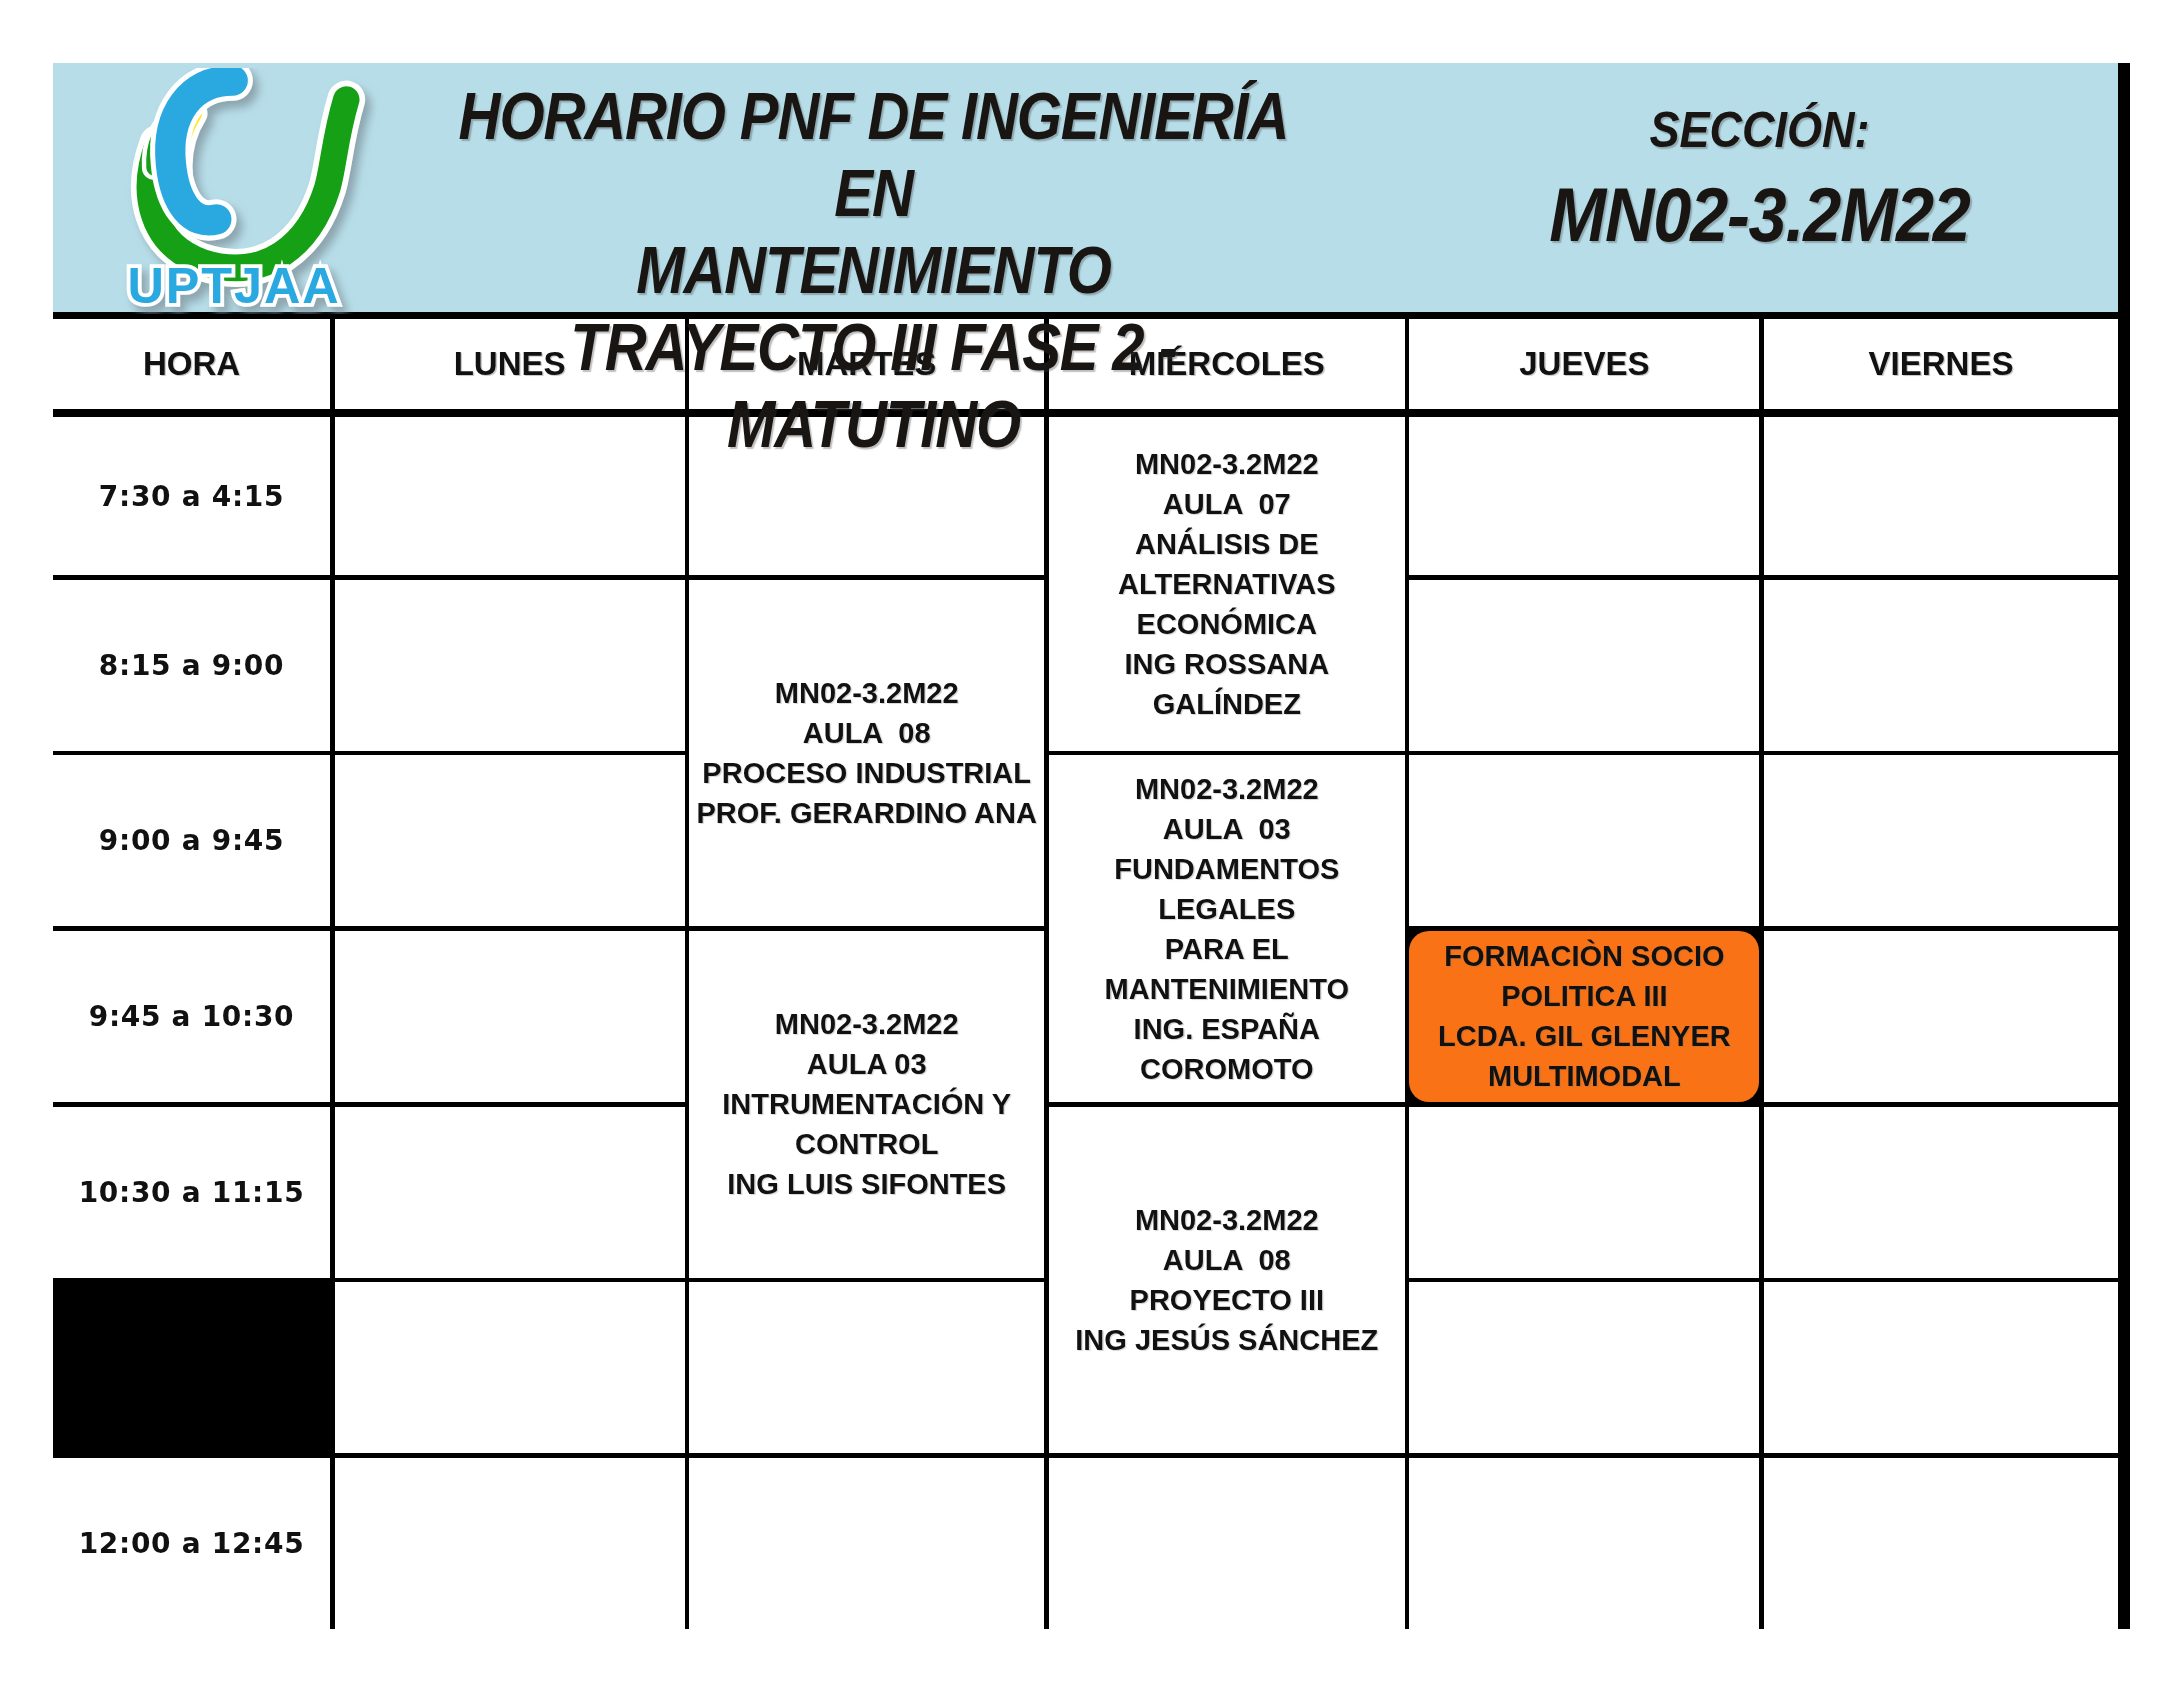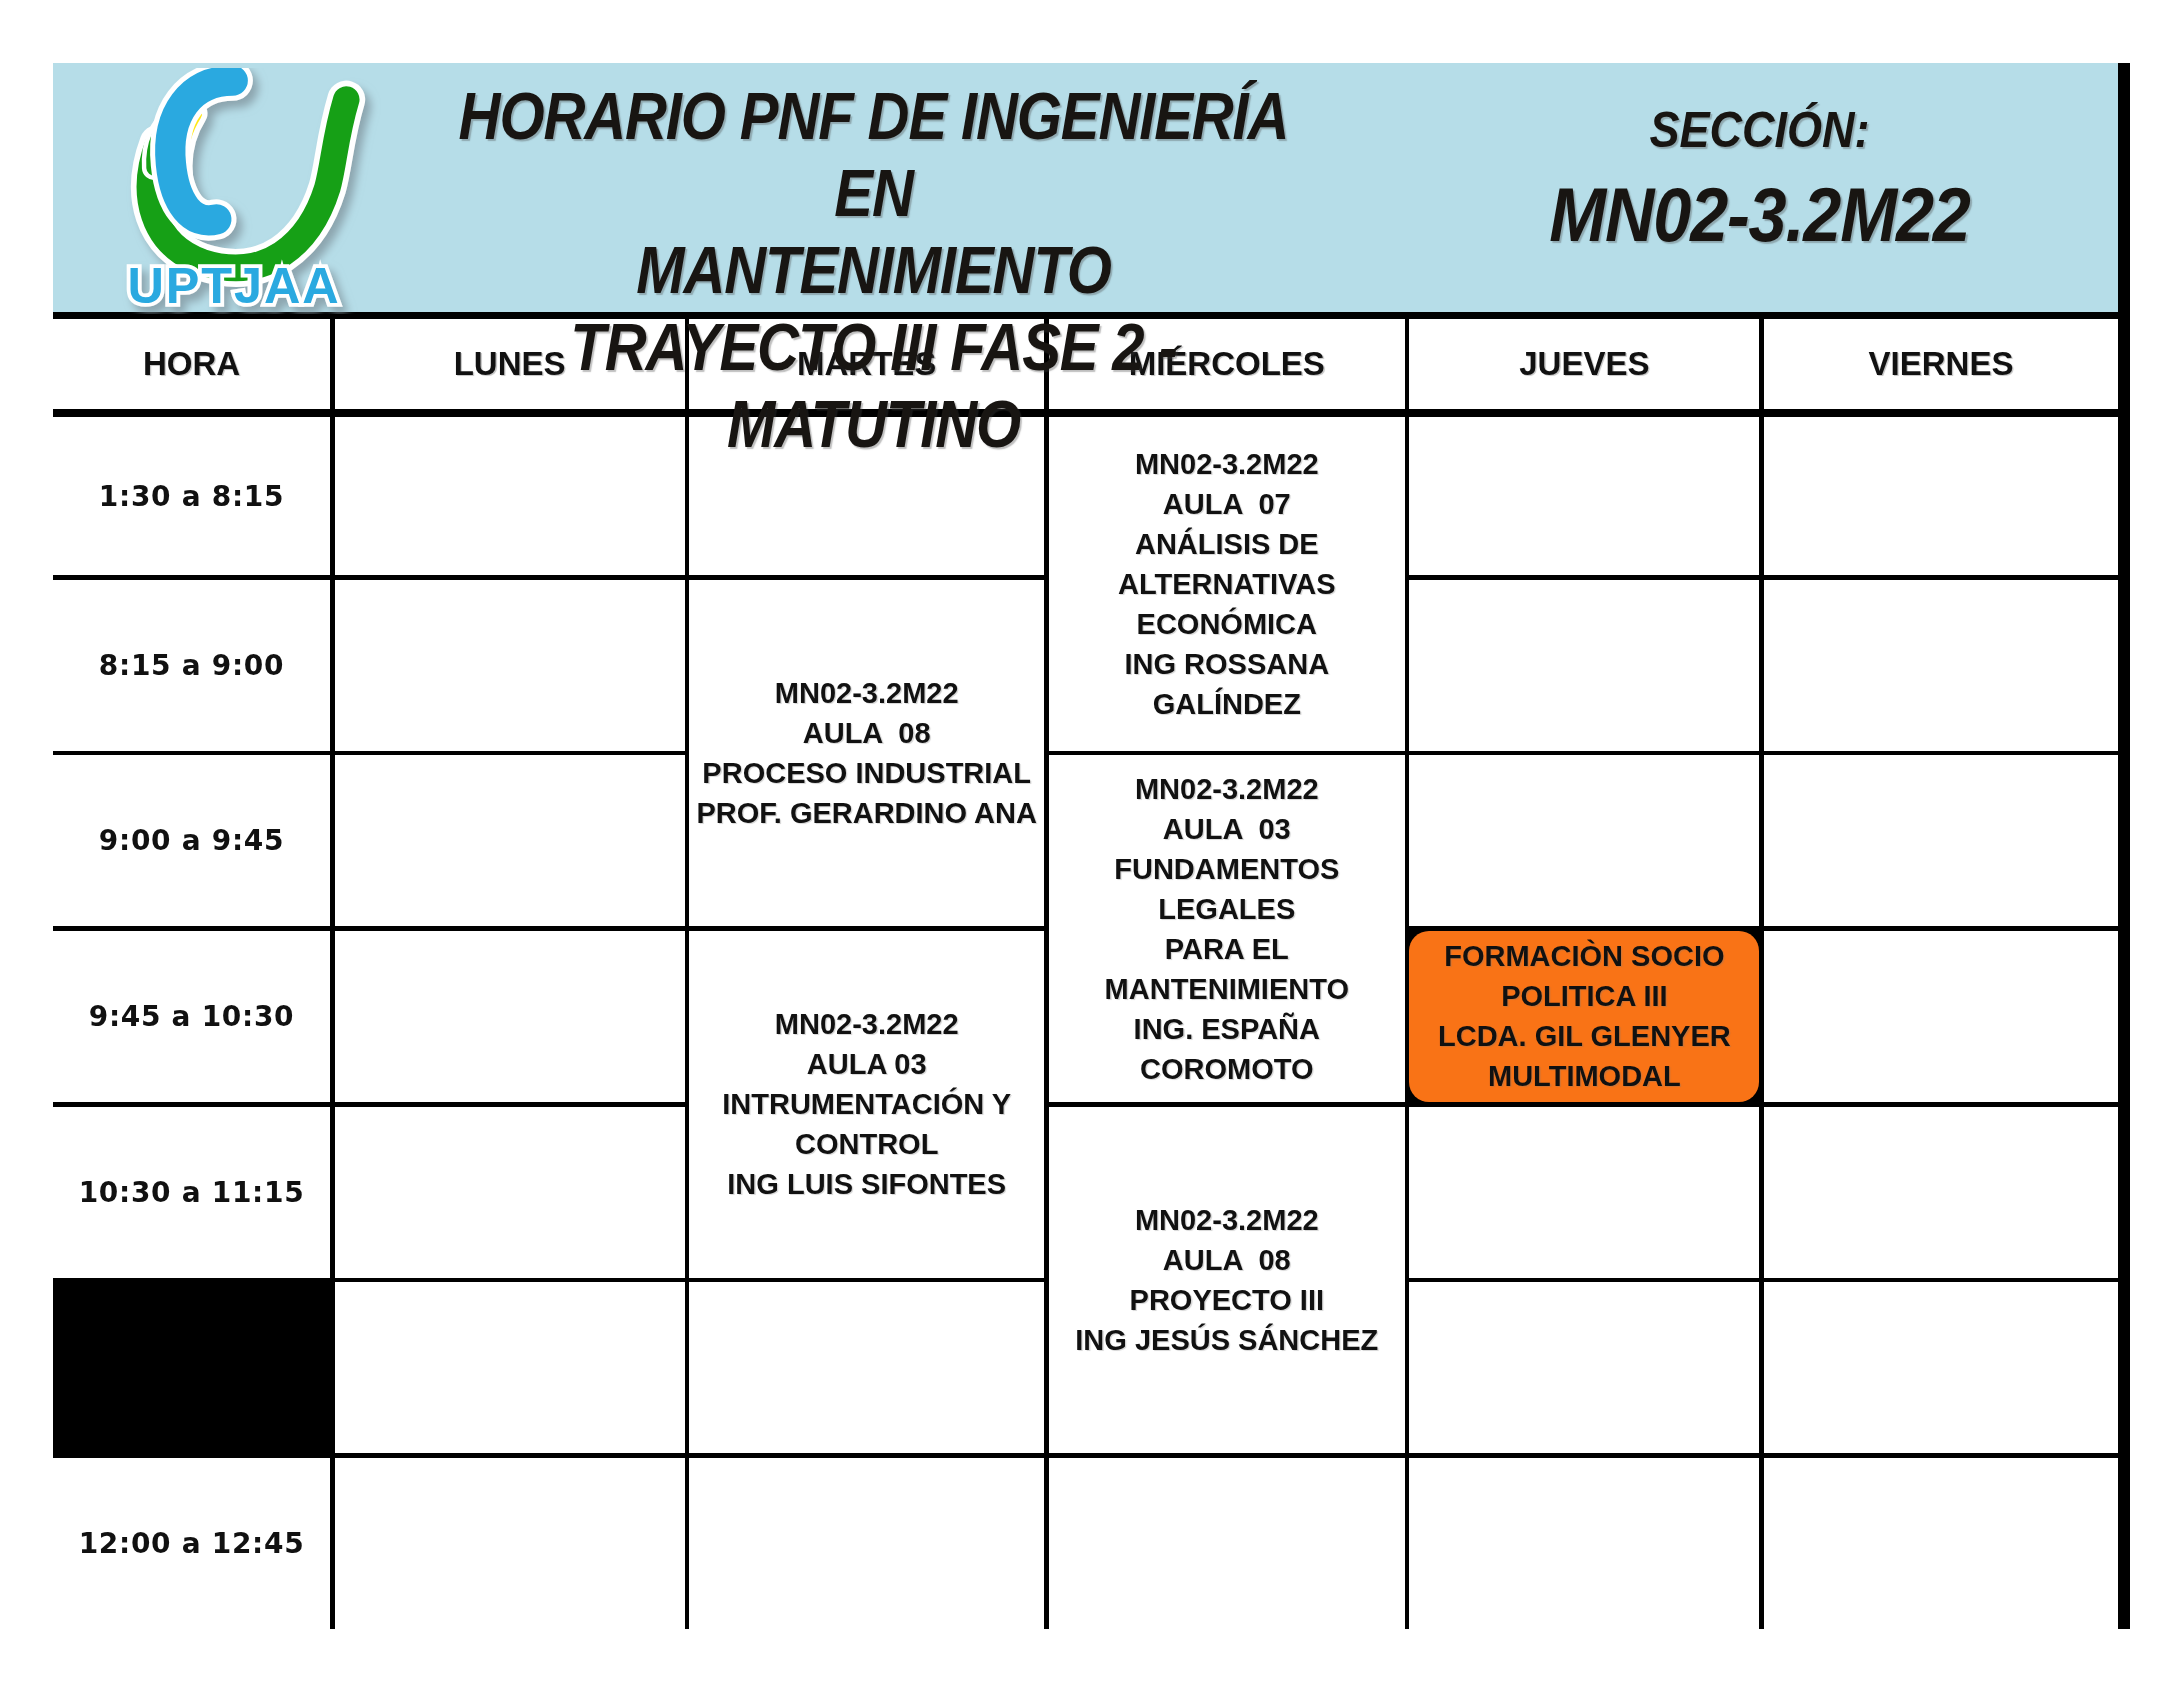--- a/index.html
+++ b/index.html
@@ -89,21 +89,21 @@
       </div>
     </div>
 
     <div class="cell day-cell" style="grid-area:2/1">HORA</div>
     <div class="cell day-cell" style="grid-area:2/2">LUNES</div>
     <div class="cell day-cell" style="grid-area:2/3">MARTES</div>
     <div class="cell day-cell" style="grid-area:2/4">MIÉRCOLES</div>
     <div class="cell day-cell" style="grid-area:2/5">JUEVES</div>
     <div class="cell day-cell" style="grid-area:2/6">VIERNES</div>
 
-    <div class="cell time-cell" style="grid-area:3/1">1:30 a 8:15</div>
+    <div class="cell time-cell" style="grid-area:3/1">7:30 a 4:15</div>
     <div class="cell time-cell" style="grid-area:4/1">8:15 a 9:00</div>
     <div class="cell time-cell" style="grid-area:5/1">9:00 a 9:45</div>
     <div class="cell time-cell" style="grid-area:6/1">9:45 a 10:30</div>
     <div class="cell time-cell" style="grid-area:7/1">10:30 a 11:15</div>
     <div class="cell time-cell" style="grid-area:9/1">12:00 a 12:45</div>
 
     <div class="cell" style="grid-area:3/2"></div>
     <div class="cell" style="grid-area:4/2"></div>
     <div class="cell" style="grid-area:5/2"></div>
     <div class="cell" style="grid-area:6/2"></div>

